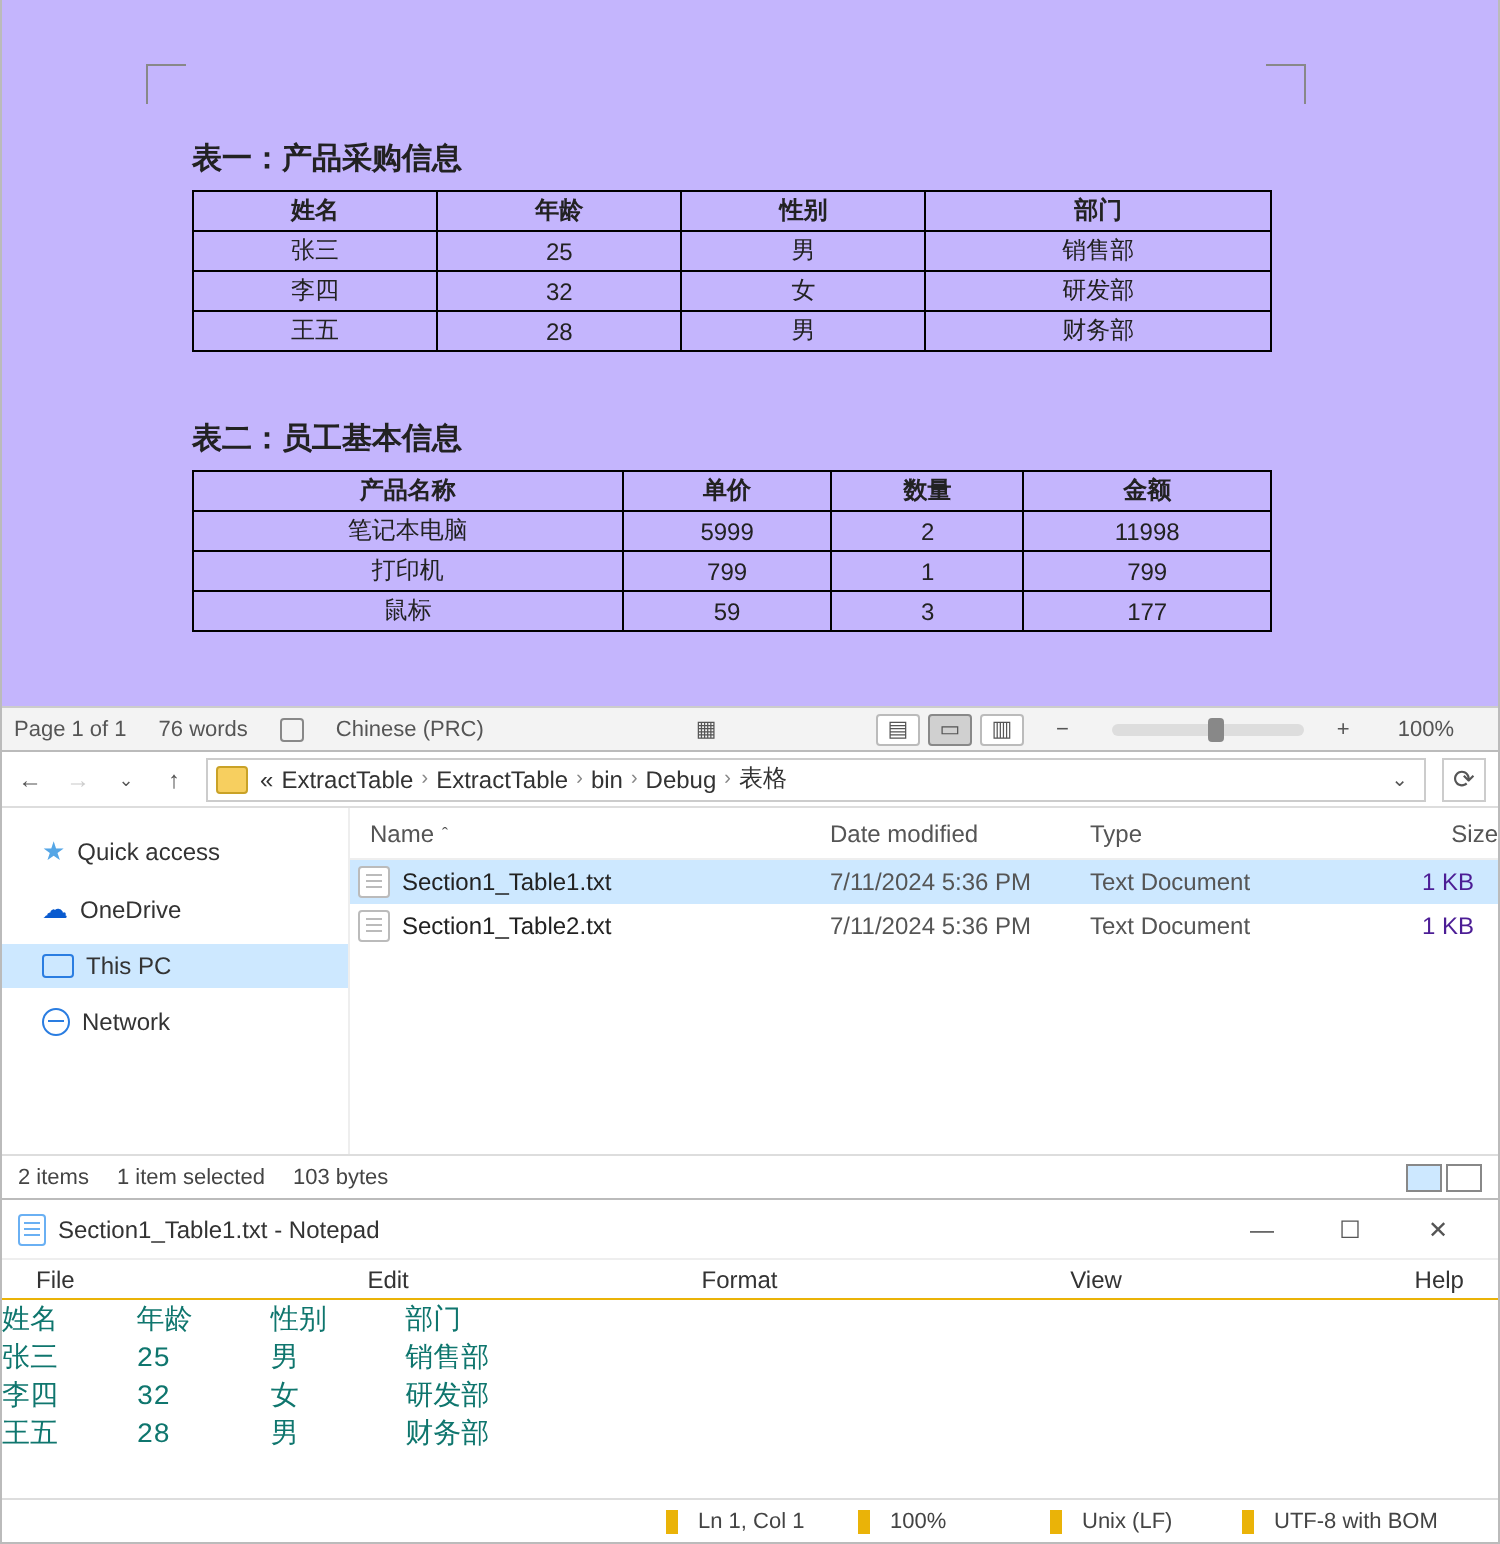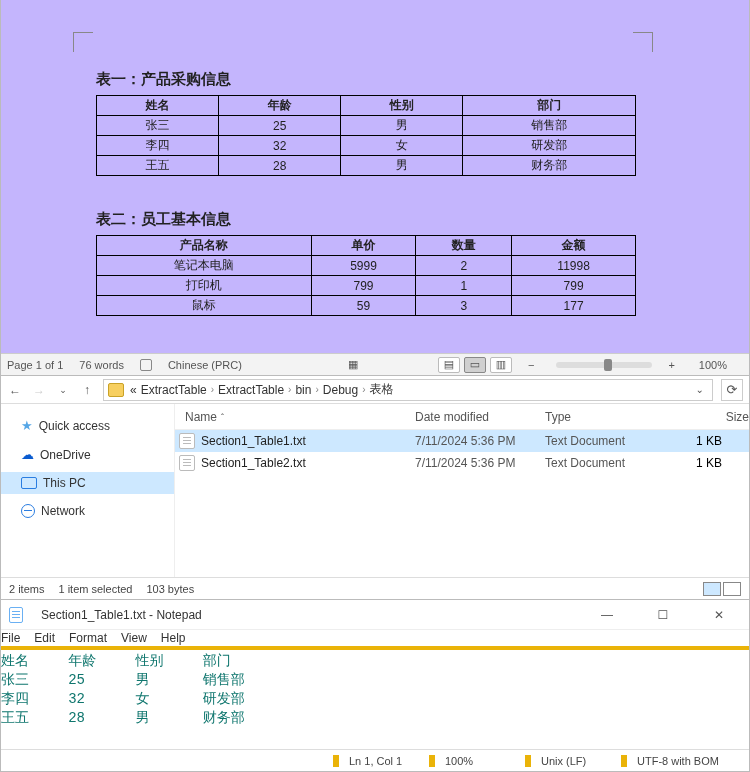--- a/index.html
+++ b/index.html
@@ -55,37 +55,37 @@
   .col-date { width: 130px; }
   .col-type { width: 110px; }
   .col-size { flex: 1; text-align: right;}
   .list-row { display: flex; height: 22px; align-items: center; font-size: 12px; padding-left: 4px;}
   .list-row.selected { background: #cde8ff; }
   .file-ico { width: 16px; height: 16px; border: 1px solid #bbb; background: #fff; border-radius: 2px; display:inline-block; margin-right: 6px; position:relative;}
   .file-ico::after{content:""; position:absolute; left:3px; right:3px; top:3px; height:1px; background:#bbb; box-shadow: 0 3px 0 #bbb, 0 6px 0 #bbb;}
   .row-name { width: 236px; display:flex; align-items:center; }
   .row-date { width: 130px; color:#555;}
   .row-type { width: 110px; color:#555;}
-  .row-size { flex:1; text-align:right; padding-right:27px; color:#000000;}
+  .row-size { flex:1; text-align:right; padding-right:12px; color:#4c1d95;}
 
   .explorer-status { height: 22px; border-top: 1px solid #ddd; display: flex; align-items: center; font-size: 11px; color: #444; padding: 0 8px; gap: 14px;}
   .explorer-status .spacer { flex: 1;}
   .view-toggle { display:flex; gap:2px;}
   .vt { width: 18px; height: 14px; border:1px solid #888; background:#fff; display:inline-block;}
   .vt.active{background:#cde8ff;}
 
   
   .notepad-pane { width: 750px; height: 172px; background: #fff; border: 1px solid #bbb; border-top: none; display:flex; flex-direction:column;}
-  .np-titlebar { height: 30px; background: #fff; display:flex; align-items:center; padding: 0 8px; border-bottom:1px solid #eee;gap:12px;}
+  .np-titlebar { height: 30px; background: #fff; display:flex; align-items:center; padding: 0 8px; border-bottom:1px solid #eee;}
   .np-ico { width: 14px; height: 16px; border:1px solid #6ab0f3; background:#fff; border-radius:2px; display:inline-block; margin-right:6px; position:relative;}
   .np-ico::after{content:""; position:absolute; left:2px; right:2px; top:3px; height:1px; background:#6ab0f3; box-shadow:0 3px 0 #6ab0f3, 0 6px 0 #6ab0f3;}
   .np-title-text{font-size:12px; color:#333;}
   .np-titlebar .spacer{flex:1;}
   .win-btn{width:44px; height:28px; display:inline-flex; align-items:center; justify-content:center; color:#555; font-size:12px;}
-  .np-menu{height:20px; display:flex; align-items:center; gap:14px; padding:0 0; font-size:12px; color:#333; border-bottom:4px solid #eab308;}
+  .np-menu{height:20px; display:flex; align-items:center; gap:14px; padding:0 17px; font-size:12px; color:#333; border-bottom:1px solid #eab308;justify-content:space-between;}
   .np-content{flex:1; padding:2px 0; font-family: Consolas, "Courier New", monospace; font-size:14px; white-space:pre; color:#0f766e; line-height:1.35; overflow:hidden;}
   .np-status{height:22px; border-top:1px solid #ddd; display:flex; align-items:center; font-size:11px; color:#444; padding:0 8px;}
   .np-status .cell{min-width:96px; border-left:6px solid #eab308; padding:0 10px; text-align:left;}
   .np-status .spacer{flex:1;}
 </style>
 </head>
 <body>
 
 <div class="doc-pane">
   <div class="doc-page">

